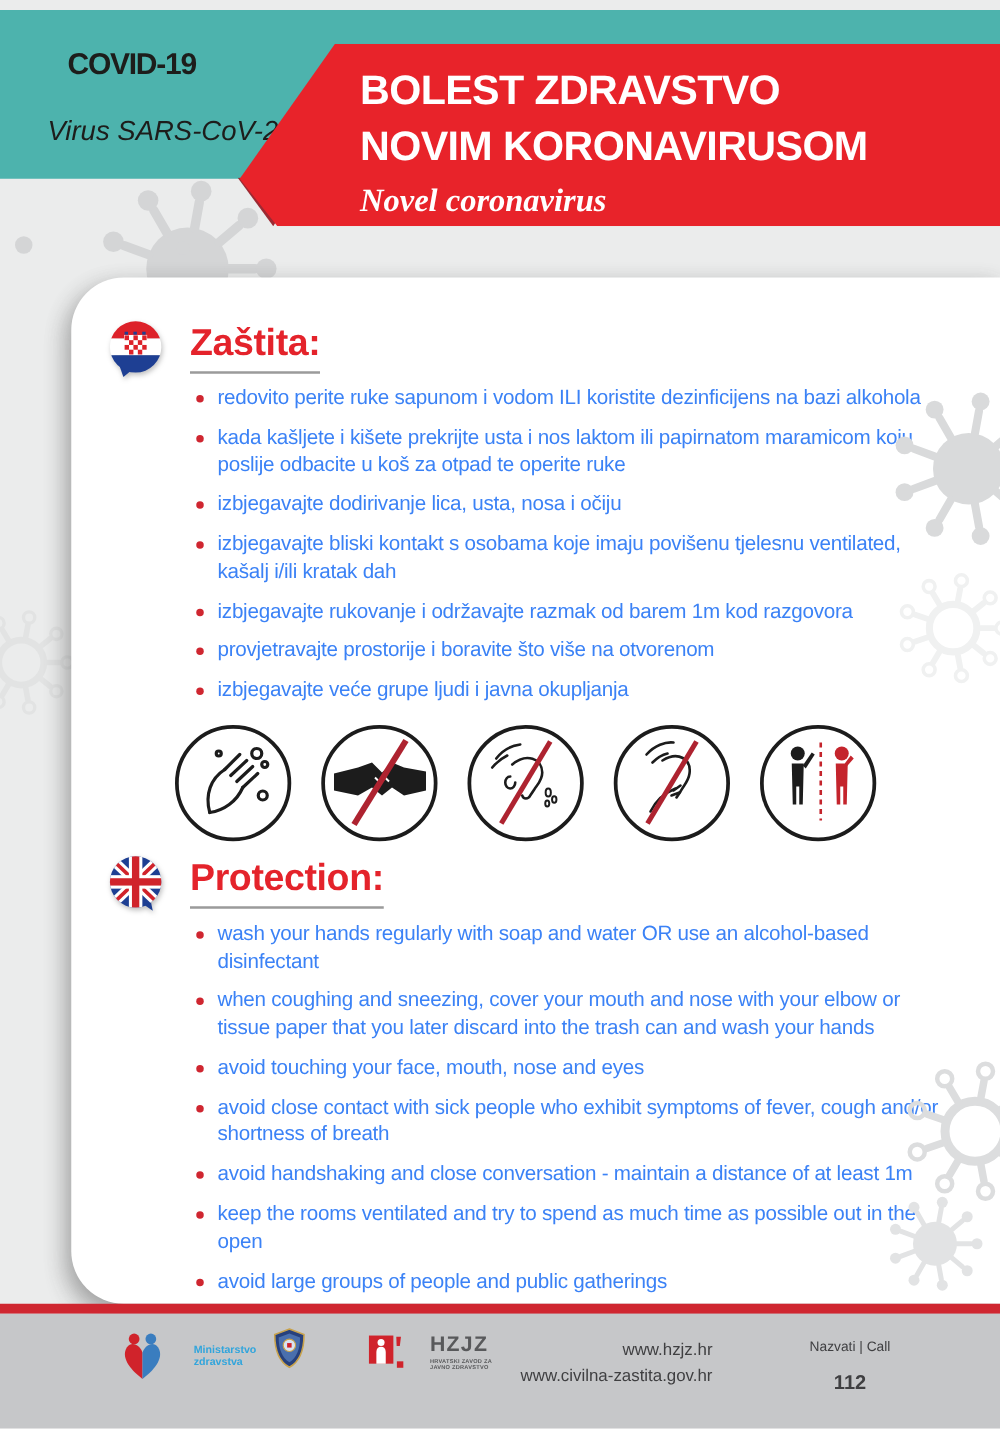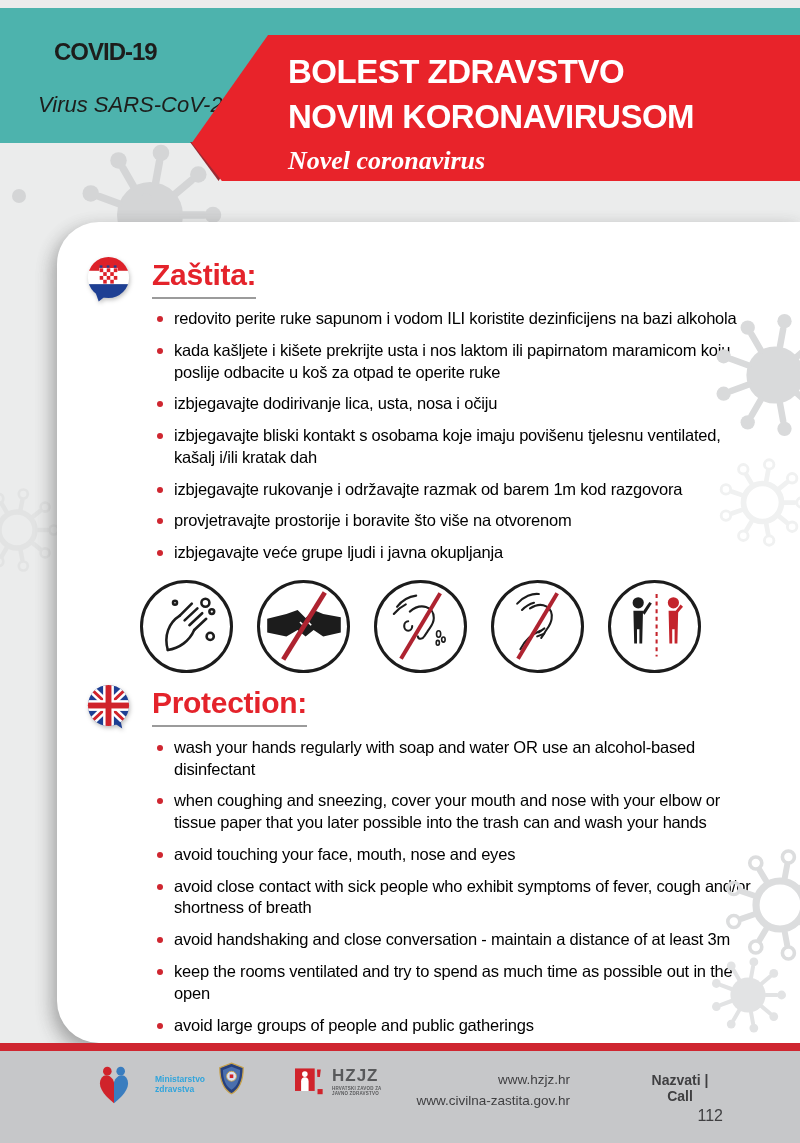--- a/index.html
+++ b/index.html
@@ -37,40 +37,40 @@
   .card-content{position:relative;z-index:4;padding:32px 4px 0 28px;}
   .sec-head{display:flex;align-items:center;gap:20px;margin-bottom:6px;height:48px;}
   .flag{width:47px;height:47px;flex:0 0 auto;filter:drop-shadow(1px 2px 2px rgba(0,0,0,.25));}
   .sec-title{
     margin:0;font-size:30px;font-weight:bold;color:#e4232b;letter-spacing:-0.3px;
     display:inline-block;border-bottom:2px solid #9b9b9b;padding-bottom:5px;
   }
   .blist{list-style:none;margin:6px 0 0 72px;padding:0;}
   .bitem{display:flex;margin-bottom:10px;}
   .dot{flex:0 0 auto;width:6px;height:6px;border-radius:50%;background:#cf2630;margin:8px 11px 0 0;}
-  .btext{width:578px;font-size:16.5px;letter-spacing:-0.2px;line-height:1.32;color:#000000;}
+  .btext{width:578px;font-size:16.5px;letter-spacing:-0.2px;line-height:1.32;color:#3b82f6;}
   .icons-row{display:flex;gap:24px;margin:16px 0 10px 55px;}
   .icon-circle{
     width:87px;height:87px;border:3px solid #1c1c1c;border-radius:50%;background:#fff;
     display:flex;align-items:center;justify-content:center;flex:0 0 auto;
   }
   .icon-circle svg{width:80px;height:80px;}
   
   .footer-line{position:absolute;left:0;top:1043px;width:100%;height:8px;background:#cf2630;z-index:5;}
   .footer{position:absolute;left:0;top:1051px;width:100%;height:92px;background:#c6c7c9;z-index:5;}
   .logo-min{position:absolute;left:93px;top:13px;display:flex;align-items:center;gap:20px;}
   .min-text{width:62px;font-size:8.5px;line-height:1.15;color:#31a5dc;font-weight:bold;}
   .logo-badge{position:absolute;left:218px;top:11px;}
-  .logo-hzjz{position:absolute;left:295px;top:16px;display:flex;align-items:flex-end;gap:7px;}
+  .logo-hzjz{position:absolute;left:295px;top:16px;display:flex;align-items:flex-end;gap:19px;}
   .hzjz-t{font-size:17px;font-weight:bold;color:#58595b;letter-spacing:1px;line-height:1;}
   .hzjz-s{font-size:4.5px;color:#58595b;font-weight:bold;letter-spacing:.2px;width:62px;line-height:1.2;margin-top:2px;}
   .urls{position:absolute;left:360px;top:19px;width:210px;text-align:right;font-size:13.5px;font-weight:normal;color:#3f3f41;line-height:1.55;}
   .call{position:absolute;left:637px;top:21px;width:86px;text-align:center;color:#3f3f41;}
-  .call-l{font-size:14px;font-weight:bold;}
-  .call-n{font-size:16px;font-weight:normal;margin-top:3px;text-align:right;}
+  .call-l{font-size:11px;font-weight:normal;}
+  .call-n{font-size:16px;font-weight:bold;margin-top:14px;}
 </style>
 </head>
 <body>
 
 <div class="page">
 
   <svg width="0" height="0" style="position:absolute" aria-hidden="true">
     <defs>
       <symbol id="virus" viewBox="0 0 100 100">
         <g fill="currentColor" stroke="currentColor">
@@ -331,33 +331,33 @@
             </svg>
           <h2 class="sec-title">Protection:</h2>
         </div>
         <ul class="blist">
           <li class="bitem">
               <span class="dot"></span>
               <span class="btext">wash your hands regularly with soap and water OR use an alcohol-based disinfectant</span>
             </li>
           <li class="bitem">
               <span class="dot"></span>
-              <span class="btext">when coughing and sneezing, cover your mouth and nose with your elbow or tissue paper that you later possible into the trash can and wash your hands</span>
+              <span class="btext">when coughing and sneezing, cover your mouth and nose with your elbow or tissue paper that you later discard into the trash can and wash your hands</span>
             </li>
           <li class="bitem">
               <span class="dot"></span>
               <span class="btext">avoid touching your face, mouth, nose and eyes</span>
             </li>
           <li class="bitem">
               <span class="dot"></span>
               <span class="btext">avoid close contact with sick people who exhibit symptoms of fever, cough and/or shortness of breath</span>
             </li>
           <li class="bitem">
               <span class="dot"></span>
-              <span class="btext">avoid handshaking and close conversation - maintain a distance of at least 3m</span>
+              <span class="btext">avoid handshaking and close conversation - maintain a distance of at least 1m</span>
             </li>
           <li class="bitem">
               <span class="dot"></span>
               <span class="btext">keep the rooms ventilated and try to spend as much time as possible out in the open</span>
             </li>
           <li class="bitem">
               <span class="dot"></span>
               <span class="btext">avoid large groups of people and public gatherings</span>
             </li>
         </ul>

